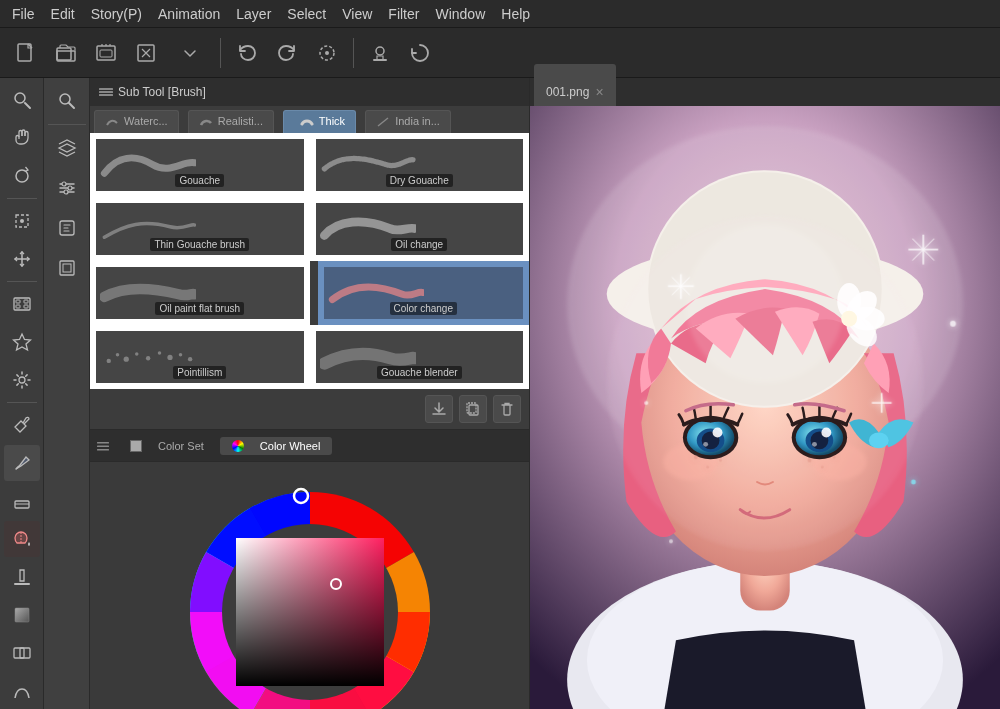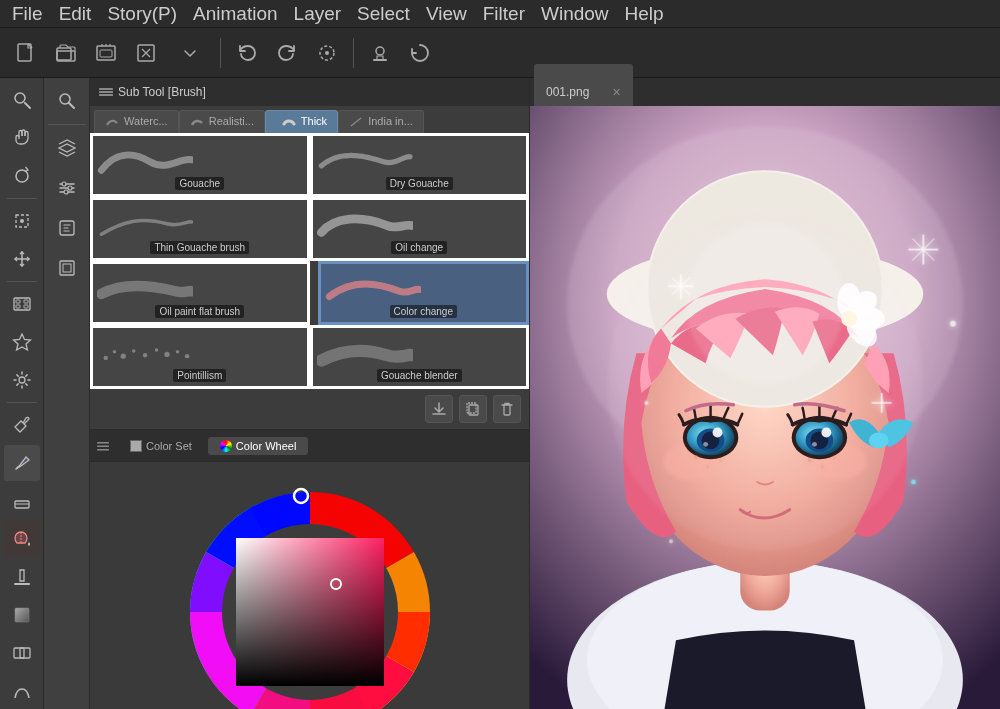--- a/index.html
+++ b/index.html
@@ -1,20 +1,20 @@
 <!DOCTYPE html>
 <html><head>
   <meta charset="utf-8">
   <style>
     * { margin: 0; padding: 0; box-sizing: border-box; }
     body { width: 1000px; height: 709px; overflow: hidden; background: #3a3a3a; font-family: 'Segoe UI', Arial, sans-serif; font-size: 12px; color: #ddd; }
 
     
     #menu-bar { display: flex; align-items: center; height: 28px; background: #2b2b2b; border-bottom: 1px solid #1a1a1a; padding: 0 4px; }
-    .menu-item { padding: 2px 8px; cursor: pointer; color: #ccc; font-size: 19px; }
+    .menu-item { padding: 2px 8px; cursor: pointer; color: #ccc; font-size: 14px; }
 
     
     #main { display: flex; height: 681px; }
 
     
     #left-toolbar { width: 44px; background: #3c3c3c; display: flex; flex-direction: column; align-items: center; padding: 4px 0; gap: 2px; border-right: 1px solid #2a2a2a; }
     .tool-btn { width: 36px; height: 36px; display: flex; align-items: center; justify-content: center; cursor: pointer; border-radius: 3px; color: #bbb; font-size: 16px; }
     .tool-btn.active { background: #4a4a4a; }
     .tool-separator { width: 30px; height: 1px; background: #555; margin: 2px 0; }
 
@@ -22,47 +22,47 @@
     #sub-toolbar { width: 46px; background: #404040; display: flex; flex-direction: column; align-items: center; padding: 4px 0; gap: 2px; border-right: 1px solid #2a2a2a; }
     .sub-btn { width: 38px; height: 38px; display: flex; align-items: center; justify-content: center; cursor: pointer; border-radius: 3px; color: #bbb; font-size: 14px; }
 
     
     #panel-area { width: 440px; background: #3a3a3a; display: flex; flex-direction: column; border-right: 1px solid #2a2a2a; }
 
     
     #sub-tool-panel { background: #3c3c3c; border-bottom: 1px solid #2a2a2a; }
     #sub-tool-header { display: flex; align-items: center; background: #2e2e2e; padding: 4px 8px; height: 28px; }
     #sub-tool-header span { font-size: 12px; color: #ccc; }
-    .brush-tabs { display: flex; padding: 4px 4px 0; gap: 0; background: #3c3c3c; }
+    .brush-tabs { display: flex; padding: 4px 4px 0; gap: 9px; background: #3c3c3c; }
     .brush-tab { padding: 4px 10px; font-size: 11px; color: #aaa; cursor: pointer; border-radius: 3px 3px 0 0; background: #4a4a4a; border: 1px solid #555; border-bottom: none; }
     .brush-tab.active { background: #5a7a9a; color: #fff; border-color: #6a8aaa; padding-left: 16px; }
     .brush-grid { display: grid; grid-template-columns: 1fr 1fr; gap: 0; background: #3c3c3c; }
-    .brush-cell { display: flex; flex-direction: column; align-items: center; justify-content: flex-end; padding: 4px; border: 3px solid #ffffff; cursor: pointer; height: 64px; position: relative; overflow: hidden; background: #454545; }
+    .brush-cell { display: flex; flex-direction: column; align-items: center; justify-content: flex-end; padding: 4px; border: 6px solid #ffffff; cursor: pointer; height: 64px; position: relative; overflow: hidden; background: #454545; }
     .brush-cell.selected { background: #4a6080; border-color: #6a90c0; margin-left: 8px; }
     .brush-cell .brush-name { font-size: 10px; color: #ccc; text-align: center; z-index: 1; background: rgba(0,0,0,0.5); padding: 1px 4px; border-radius: 2px; position: absolute; bottom: 4px; }
     .brush-stroke { position: absolute; top: 8px; left: 4px; right: 4px; height: 35px; }
     .brush-actions { display: flex; justify-content: flex-end; gap: 6px; padding: 6px 8px; background: #3c3c3c; }
     .brush-action-btn { width: 28px; height: 28px; background: #4a4a4a; border: 1px solid #555; border-radius: 3px; display: flex; align-items: center; justify-content: center; cursor: pointer; color: #aaa; font-size: 14px; }
 
     
     #color-panel { flex: 1; background: #3a3a3a; display: flex; flex-direction: column; }
     #color-panel-header { display: flex; align-items: center; height: 32px; background: #2e2e2e; padding: 0 6px; gap: 4px; border-bottom: 1px solid #2a2a2a; }
-    .color-tab { padding: 3px 12px; font-size: 11px; color: #aaa; cursor: pointer; border-radius: 3px; display: flex; align-items: center; gap: 4px; }
+    .color-tab { padding: 3px 12px; font-size: 11px; color: #aaa; cursor: pointer; border-radius: 3px; display: flex; align-items: center; gap: 16px; }
     .color-tab.active { background: #4a4a4a; color: #fff; }
 
     
     #color-wheel-container { display: flex; flex-direction: column; align-items: center; padding: 10px; flex: 1; }
     .color-wheel-wrapper { position: relative; width: 280px; height: 280px; }
     .color-square { position: absolute; top: 50%; left: 50%; transform: translate(-50%, -50%); width: 145px; height: 145px; }
     .color-picker-dot { position: absolute; width: 12px; height: 12px; border: 2px solid white; border-radius: 50%; transform: translate(-50%, -50%); pointer-events: none; }
 
     
     #canvas-area { flex: 1; background: #555; display: flex; flex-direction: column; }
     #canvas-tab-bar { display: flex; align-items: center; height: 28px; background: #2e2e2e; padding: 0 4px; }
-    .canvas-tab { display: flex; align-items: center; gap: 23px; padding: 20px 12px; background: #4a4a4a; border-radius: 3px 3px 0 0; color: #ccc; font-size: 12px; cursor: pointer; }
+    .canvas-tab { display: flex; align-items: center; gap: 6px; padding: 20px 12px; background: #4a4a4a; border-radius: 3px 3px 0 0; color: #ccc; font-size: 12px; cursor: pointer; }
     .canvas-tab-close { color: #888; font-size: 14px; cursor: pointer; }
     #canvas-view { flex: 1; position: relative; overflow: hidden; background: #666; }
 
     
     #top-toolbar { height: 50px; background: #2b2b2b; display: flex; align-items: center; padding: 0 8px; gap: 4px; border-bottom: 1px solid #1a1a1a; }
     .top-tool-btn { width: 36px; height: 36px; display: flex; align-items: center; justify-content: center; cursor: pointer; border-radius: 3px; color: #bbb; font-size: 18px; }
     .top-separator { width: 1px; height: 30px; background: #555; margin: 0 4px; }
     .top-tool-btn.dropdown { width: 44px; display: flex; gap: 2px; }
 
     

